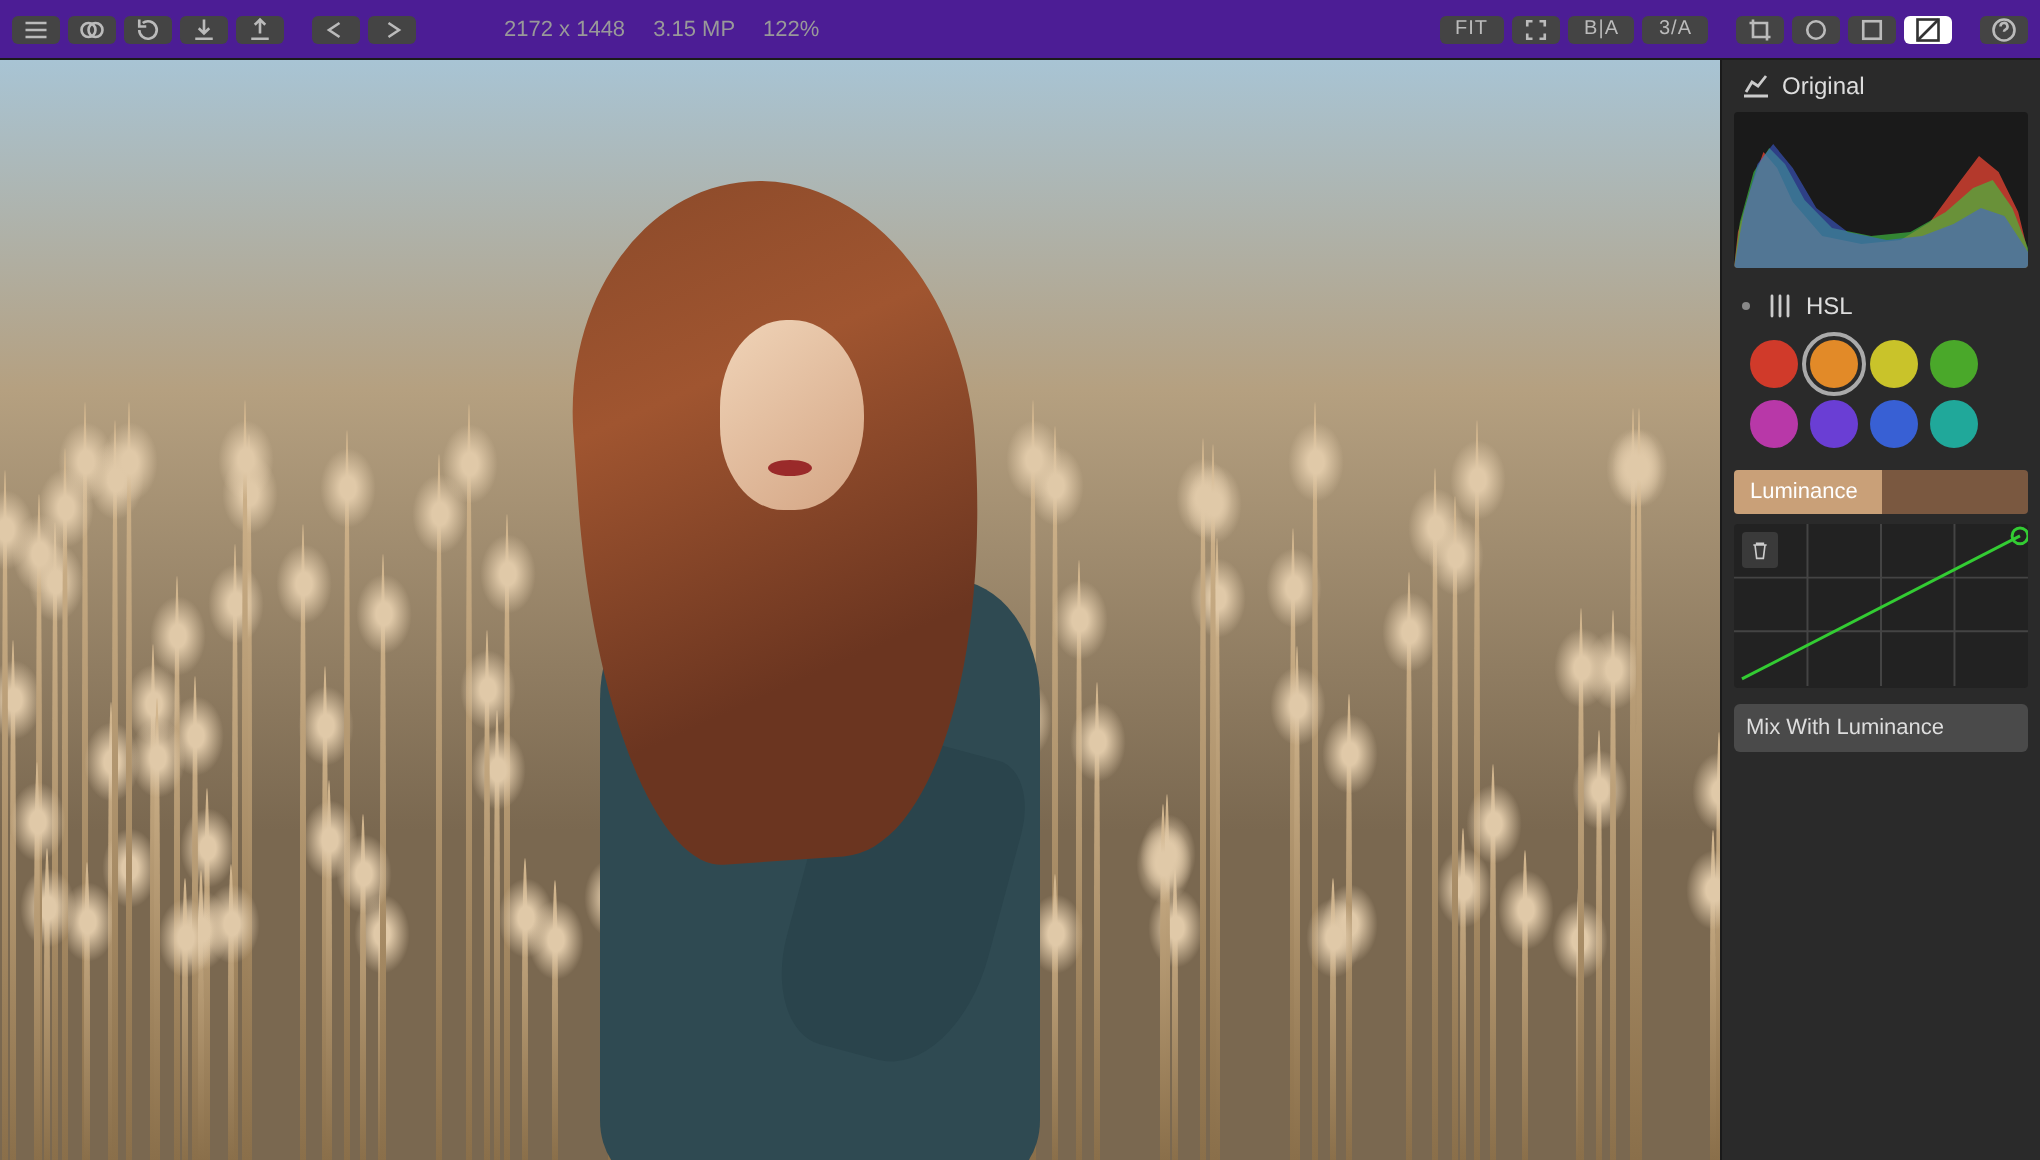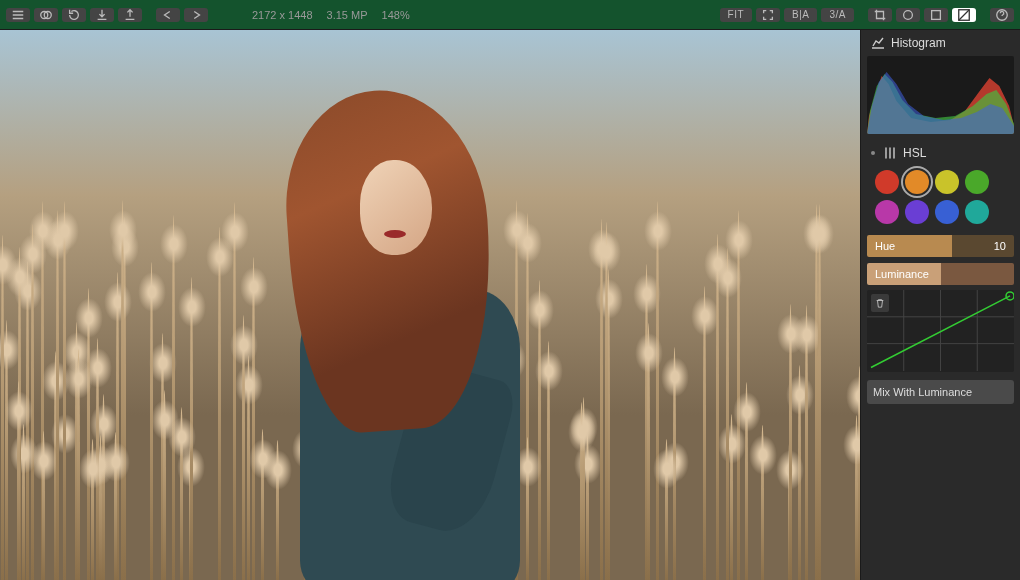--- a/index.html
+++ b/index.html
@@ -1,17 +1,17 @@
 <!DOCTYPE html>
 <html><head>
 <meta charset="utf-8">
 <style>
 *{margin:0;padding:0;box-sizing:border-box;font-family:-apple-system,BlinkMacSystemFont,"Segoe UI",Helvetica,Arial,sans-serif}
 body{width:1020px;height:580px;background:#2a2a2a;color:#ccc;overflow:hidden;font-size:12px;display:flex;flex-direction:column}
-.toolbar{height:30px;background:#14532d;display:flex;align-items:center;padding:0 6px;gap:4px;border-bottom:1px solid #1a1a1a}
+.toolbar{height:30px;background:#4c1d95;display:flex;align-items:center;padding:0 6px;gap:4px;border-bottom:1px solid #1a1a1a}
 .tbtn{width:24px;height:14px;background:#444;border-radius:3px;display:flex;align-items:center;justify-content:center;cursor:pointer;color:#bbb}
 .tbtn svg{width:14px;height:14px;stroke:#bbb;fill:none;stroke-width:1.5}
 .tbtn.active{background:#fff;color:#333}
 .tbtn.active svg{stroke:#333}
 .tbtn.text{width:auto;padding:0 8px;font-size:10px;letter-spacing:.5px}
 .spacer{flex:1}
 .info{color:#999;font-size:11px;margin-left:40px;display:flex;gap:14px}
 .main{flex:1;display:flex;min-height:0}
 .canvas{flex:1;position:relative;overflow:hidden;background:linear-gradient(180deg,#a8c4d4 0%,#b5a080 30%,#7a6850 70%)}
 .side{width:160px;background:#2a2a2a;border-left:1px solid #1a1a1a;display:flex;flex-direction:column;overflow-y:auto}
@@ -91,21 +91,21 @@
     </div>
   <div class="tbtn">
       <svg viewBox="0 0 16 16">
         <path d="M6 4l6 4-6 4"></path>
       </svg>
     </div>
 
   <div class="info">
     <span>2172 x 1448</span>
     <span>3.15 MP</span>
-    <span>148%</span>
+    <span>122%</span>
   </div>
 
   <div class="spacer"></div>
 
   <div class="tbtn text">FIT</div>
   <div class="tbtn">
       <svg viewBox="0 0 16 16">
         <path d="M3 6V3h3M13 6V3h-3M3 10v3h3M13 10v3h-3"></path>
       </svg>
     </div>
@@ -338,21 +338,21 @@
   </div>
 
   <div class="side">
 
     <div class="section-h">
       <span class="ic">
           <svg viewBox="0 0 14 14">
             <path d="M1 12h12M2 10l3-5 3 2 4-5"></path>
           </svg>
         </span>
-      <span>Histogram</span>
+      <span>Original</span>
     </div>
     <div class="hist">
       <svg viewBox="0 0 150 78" preserveAspectRatio="none">
         <path d="M0 78 L2 60 8 40 15 20 22 28 30 45 45 62 65 66 85 64 100 55 115 35 125 22 135 30 145 50 150 70 150 78 Z" fill="#d04030" opacity=".85"></path>
         <path d="M0 78 L3 55 10 30 18 18 26 26 36 44 50 58 70 62 90 60 108 50 122 38 132 34 142 48 150 68 150 78 Z" fill="#40c040" opacity=".65"></path>
         <path d="M0 78 L5 50 12 26 20 16 30 28 42 48 58 60 78 64 96 62 112 56 126 48 138 52 150 70 150 78 Z" fill="#4060e0" opacity=".55"></path>
       </svg>
     </div>
 
     <div class="section-h">
@@ -369,26 +369,20 @@
         <div class="swatch" style="background: rgb(208, 58, 42);"></div>
         <div class="swatch sel" style="background: rgb(226, 138, 40);"></div>
         <div class="swatch" style="background: rgb(201, 195, 42);"></div>
         <div class="swatch" style="background: rgb(74, 168, 42);"></div>
         <div class="swatch" style="background: rgb(184, 56, 168);"></div>
         <div class="swatch" style="background: rgb(106, 62, 212);"></div>
         <div class="swatch" style="background: rgb(56, 96, 212);"></div>
         <div class="swatch" style="background: rgb(32, 168, 154);"></div>
       </div>
 
-    <div class="slider" id="sl-hue">
-      <div class="fill" style="width: 58%; background: rgb(184, 138, 80);"></div>
-        <div class="rest" style="width: 42%; background: rgb(90, 72, 48);"></div>
-      <span class="lbl" style="position: relative;">Hue</span>
-      <span class="val" style="position: relative;">10</span>
-    </div>
     <div class="slider" id="sl-lum">
       <div class="fill" style="width: 50%; background: rgb(201, 160, 120);"></div>
         <div class="rest" style="width: 50%; background: rgb(122, 88, 64);"></div>
       <span class="lbl" style="position: relative;">Luminance</span>
       <span class="val" style="position: relative;"></span>
     </div>
 
 
 
     <div class="curves-box">

